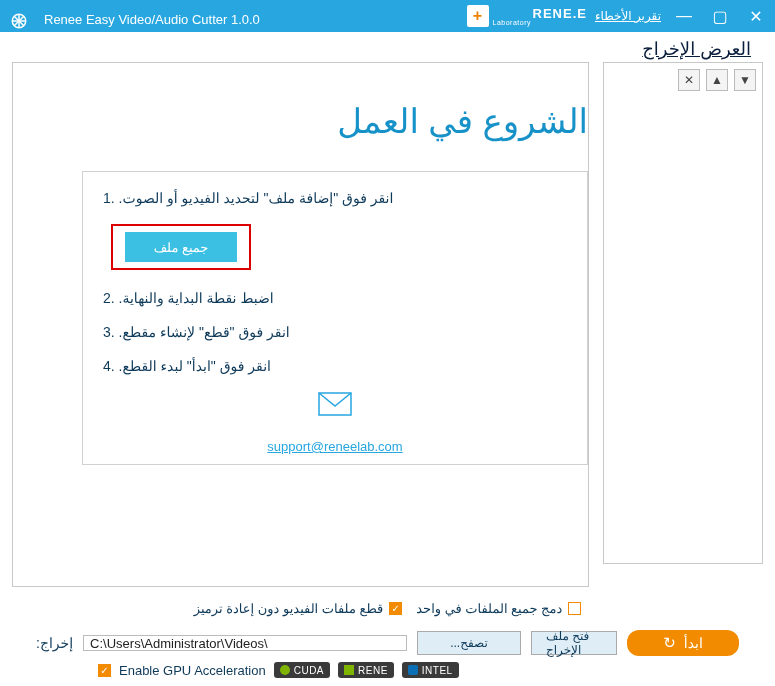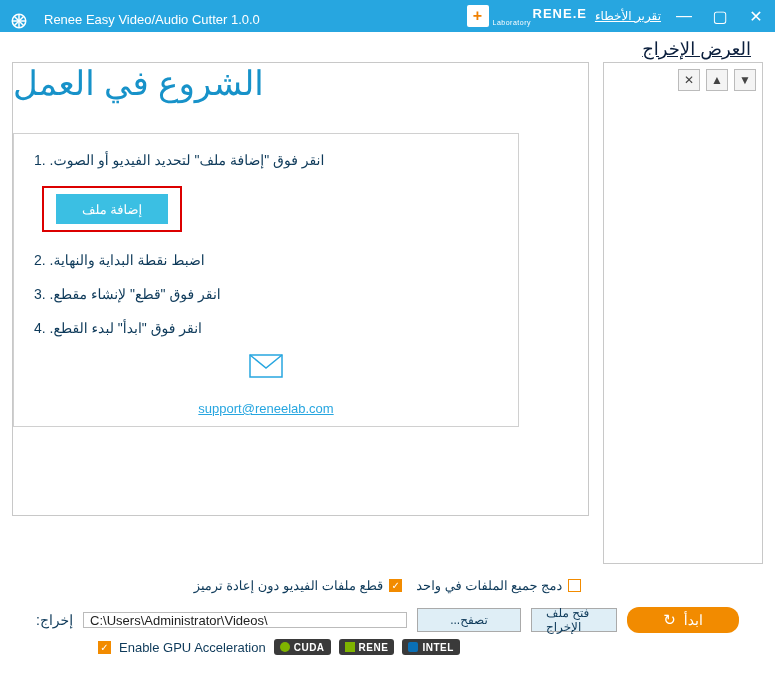--- a/index.html
+++ b/index.html
@@ -20,21 +20,21 @@
     .titlebar-controls { display: flex; align-items: center; gap: 18px; font-size: 16px; }
     .titlebar-controls span { cursor: pointer; width: 18px; text-align: center; }
 
     
     .demo-row { text-align: right; padding: 6px 24px 2px; }
     .demo-link { color: #0a1e3c; font-size: 18px; text-decoration: underline; font-weight: normal; cursor: pointer; }
 
     
     .content-row { display: flex; gap: 14px; padding: 0 12px; }
     .panel { border: 1px solid #c8c8c8; background: #fff; }
-    .main-panel { flex: 1; height: 454px; display: flex; flex-direction: column; align-items: flex-start; }
+    .main-panel { flex: 1; height: 525px; display: flex; flex-direction: column; align-items: flex-end; padding-top: 38px; }
     .side-panel { width: 160px; height: 502px; padding: 6px; }
     .side-controls { display: flex; justify-content: flex-end; gap: 6px; }
     .sq-btn { width: 22px; height: 22px; border: 1px solid #bbb; background: #f4f4f4; display: flex; align-items: center; justify-content: center; font-size: 12px; color: #444; cursor: pointer; }
 
     .heading { color: #1792c9; font-size: 34px; font-weight: normal; margin-bottom: 30px; }
 
     .steps { width: 506px; border: 1px solid #d0d0d0; padding: 18px 20px 10px; }
     .step-line { color: #0e3a5a; font-size: 14px; margin-bottom: 18px; direction: ltr; }
     .step-line:last-of-type { margin-bottom: 10px; }
     .step-num { display: inline; }
@@ -58,21 +58,21 @@
     .out-input { flex: 1; border: 1px solid #bbb; height: 16px; padding: 0 6px; font-size: 13px; color: #222; background: #fff; }
     .btn { height: 24px; border: 1px solid #aaa; background: #dfeef6; color: #0e3a5a; padding: 0 14px; font-size: 12px; cursor: pointer; display: flex; align-items: center; }
     .btn:nth-of-type(1) { width: 104px; justify-content: center; }
     .btn:nth-of-type(2) { width: 86px; justify-content: center; }
     .start-btn { background: #f28b00; border: none; border-radius: 12px; color: #fff; width: 112px; height: 26px; display: flex; align-items: center; justify-content: center; gap: 8px; font-size: 14px; cursor: pointer; }
     .refresh-icon { font-size: 15px; }
 
     
     .gpu-row { display: flex; align-items: center; gap: 8px; padding: 6px 98px 0; color: #0e3a5a; font-size: 13px; }
     .gpu-row .chk { border: 1px solid #f28b00; }
-    .badge-cuda, .badge-nvenc, .badge-intel { height: 16px; border-radius: 3px; display: flex; align-items: center; gap: 4px; padding: 0 6px; font-size: 10px; font-weight: bold; letter-spacing: 0.5px; }
+    .badge-cuda, .badge-nvenc, .badge-intel { height: 16px; border-radius: 3px; display: flex; align-items: center; gap: 4px; padding: 0 6px; font-size: 10px; font-weight: normal; letter-spacing: 0.5px; }
     .badge-cuda { background: #3a3a3a; color: #fff; }
     .badge-cuda .dot { width: 10px; height: 10px; border-radius: 50%; background: #7fb400; }
     .badge-nvenc { background: #3a3a3a; color: #fff; }
     .badge-nvenc .sw { width: 10px; height: 10px; background: #7fb400; }
     .badge-intel { background: #3a3a3a; color: #fff; }
     .badge-intel .sw { width: 10px; height: 10px; background: #0a6fb5; border-radius: 2px; }
   </style>
 </head>
 <body>
 
@@ -108,21 +108,21 @@
 <div class="demo-row">
   <span class="demo-link">العرض الإخراج</span>
 </div>
 
 <div class="content-row">
   <div class="panel main-panel">
     <div class="heading">الشروع في العمل</div>
     <div class="steps">
       <div class="step-line"><span class="step-num">1. </span><span>.انقر فوق "إضافة ملف" لتحديد الفيديو أو الصوت</span></div>
       <div class="add-file-wrapper">
-        <div class="add-file-btn">إضافة ملف</div>
+        <div class="add-file-btn">جميع ملف</div>
       </div>
       <div class="step-line"><span class="step-num">2. </span><span>.اضبط نقطة البداية والنهاية</span></div>
       <div class="step-line"><span class="step-num">3. </span><span>.انقر فوق "قطع" لإنشاء مقطع</span></div>
       <div class="step-line"><span class="step-num">4. </span><span>.انقر فوق "ابدأ" لبدء القطع</span></div>
       <div class="support">
         <svg class="envelope" viewBox="0 0 34 24">
           <rect x="1" y="1" width="32" height="22"></rect>
           <polyline points="1,1 17,14 33,1"></polyline>
         </svg>
         <a class="support-link">support@reneelab.com</a>

